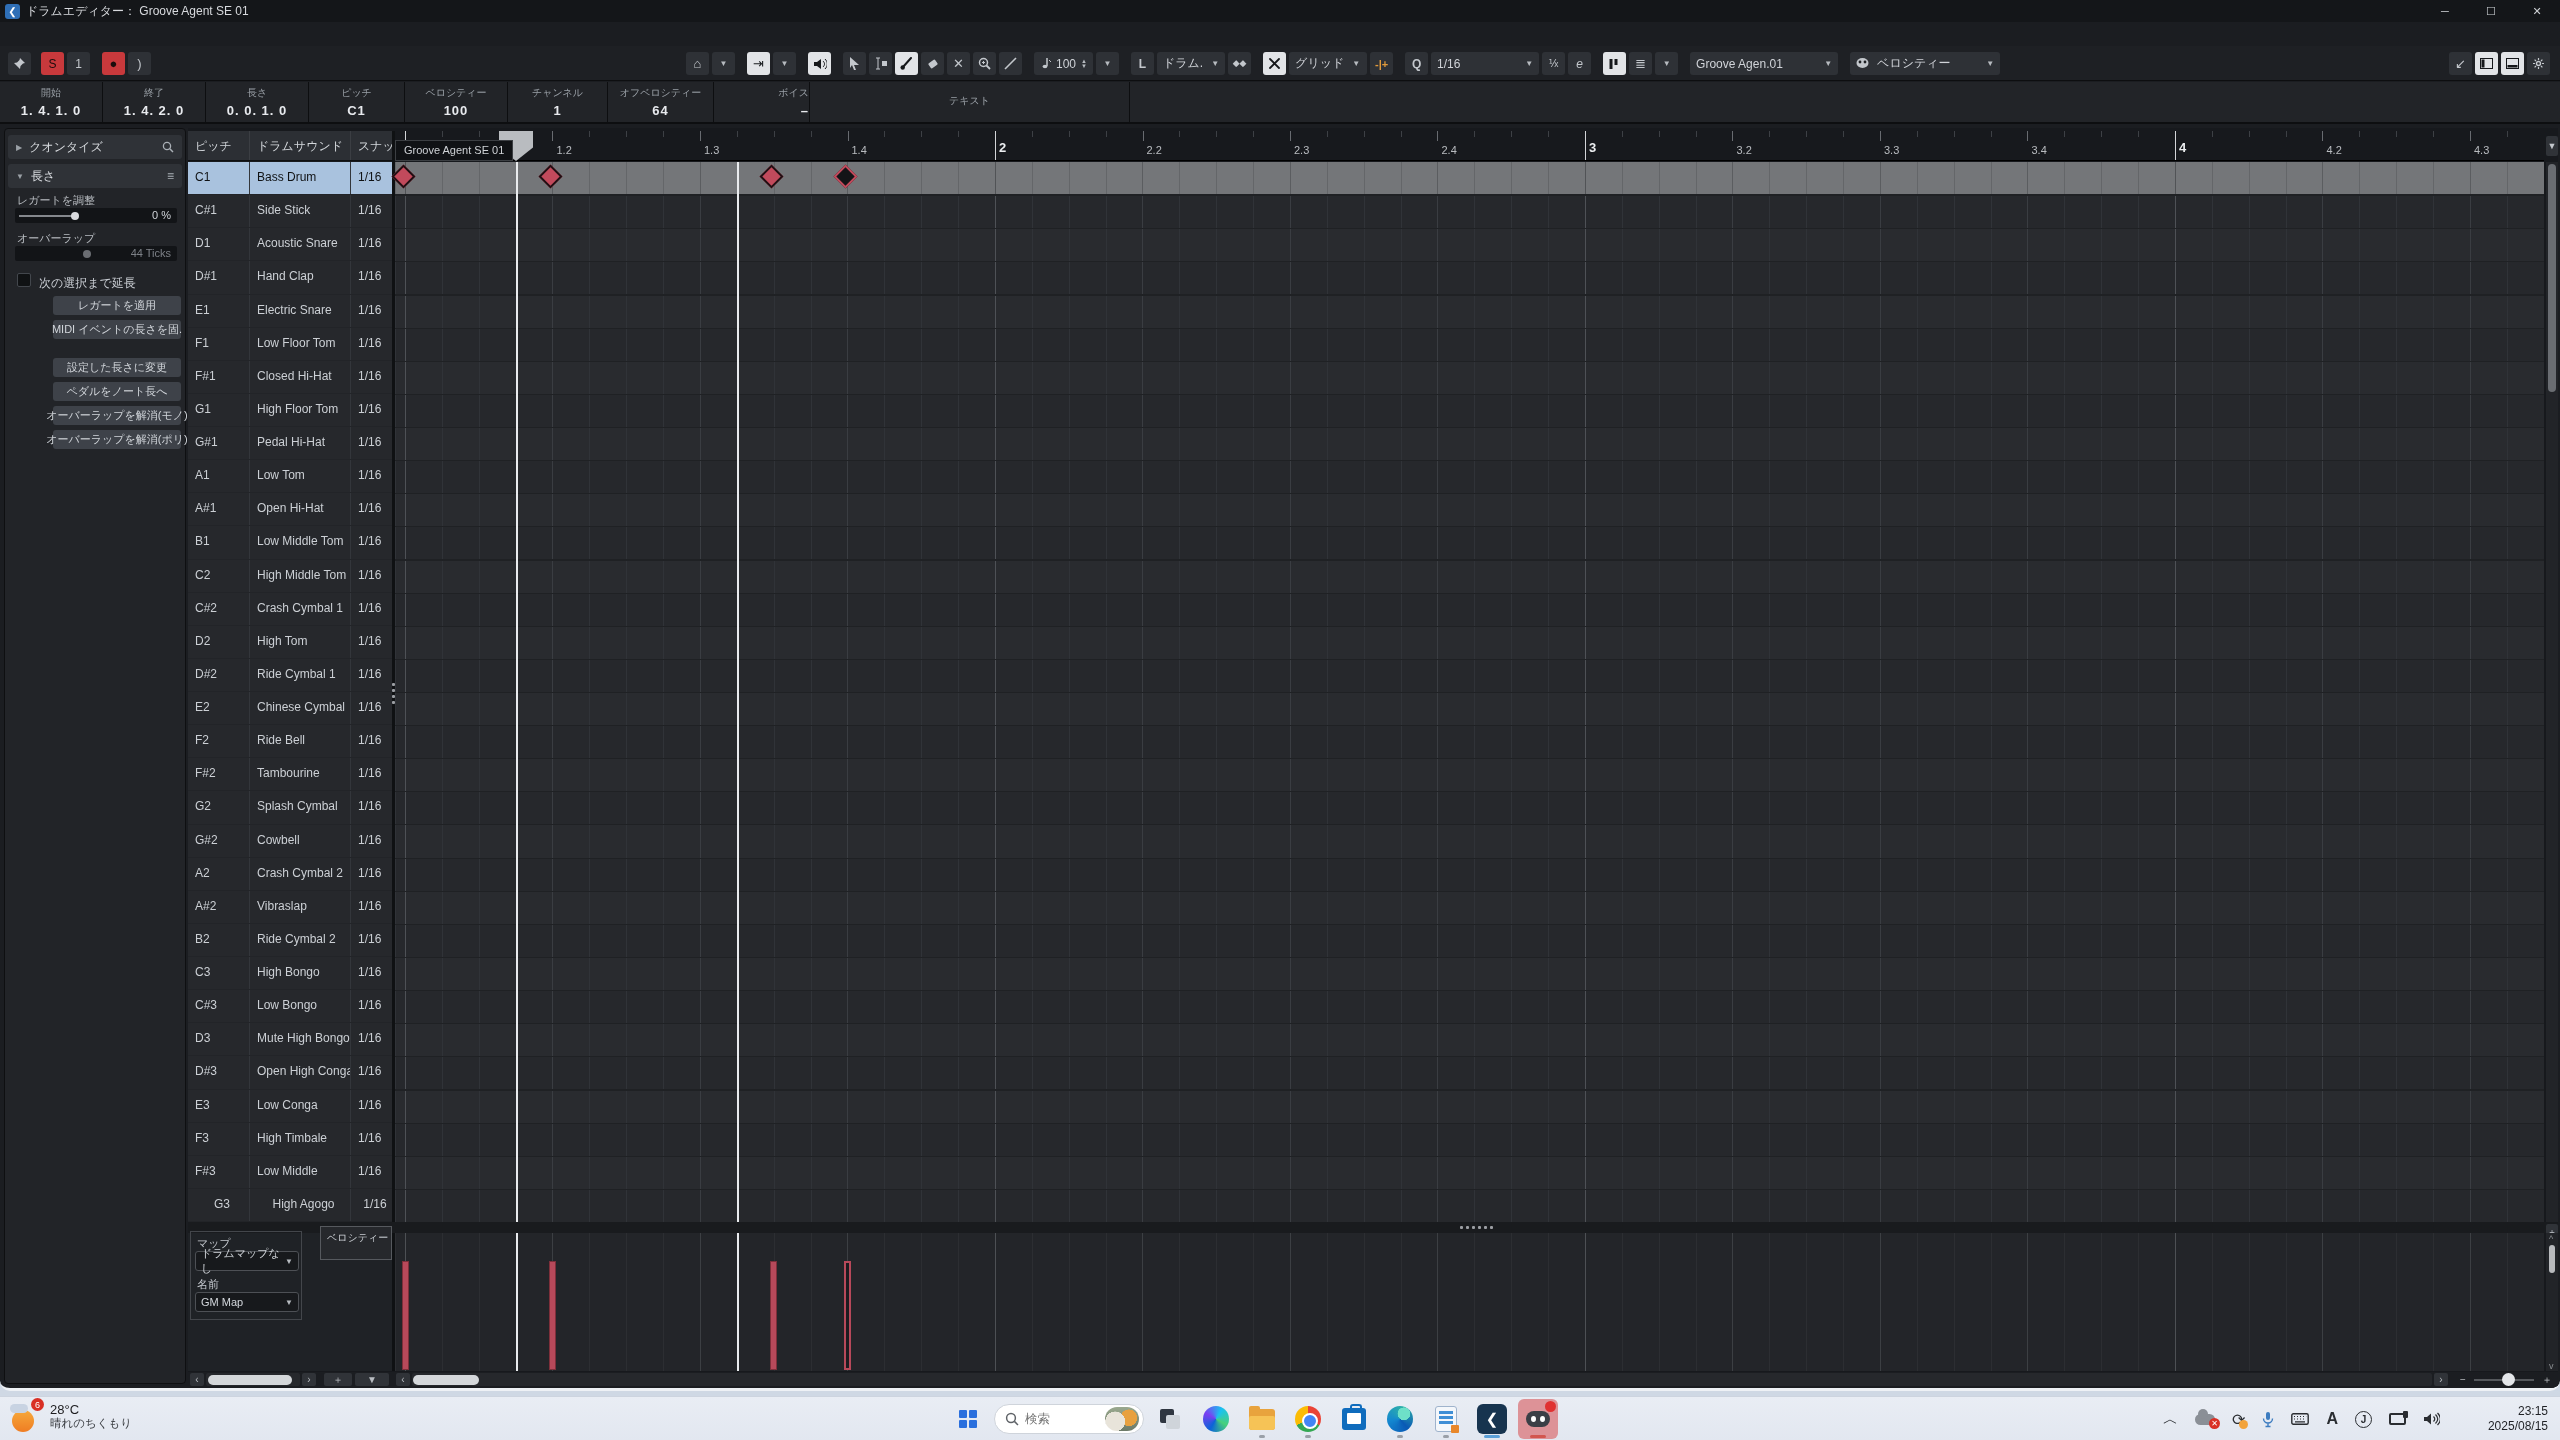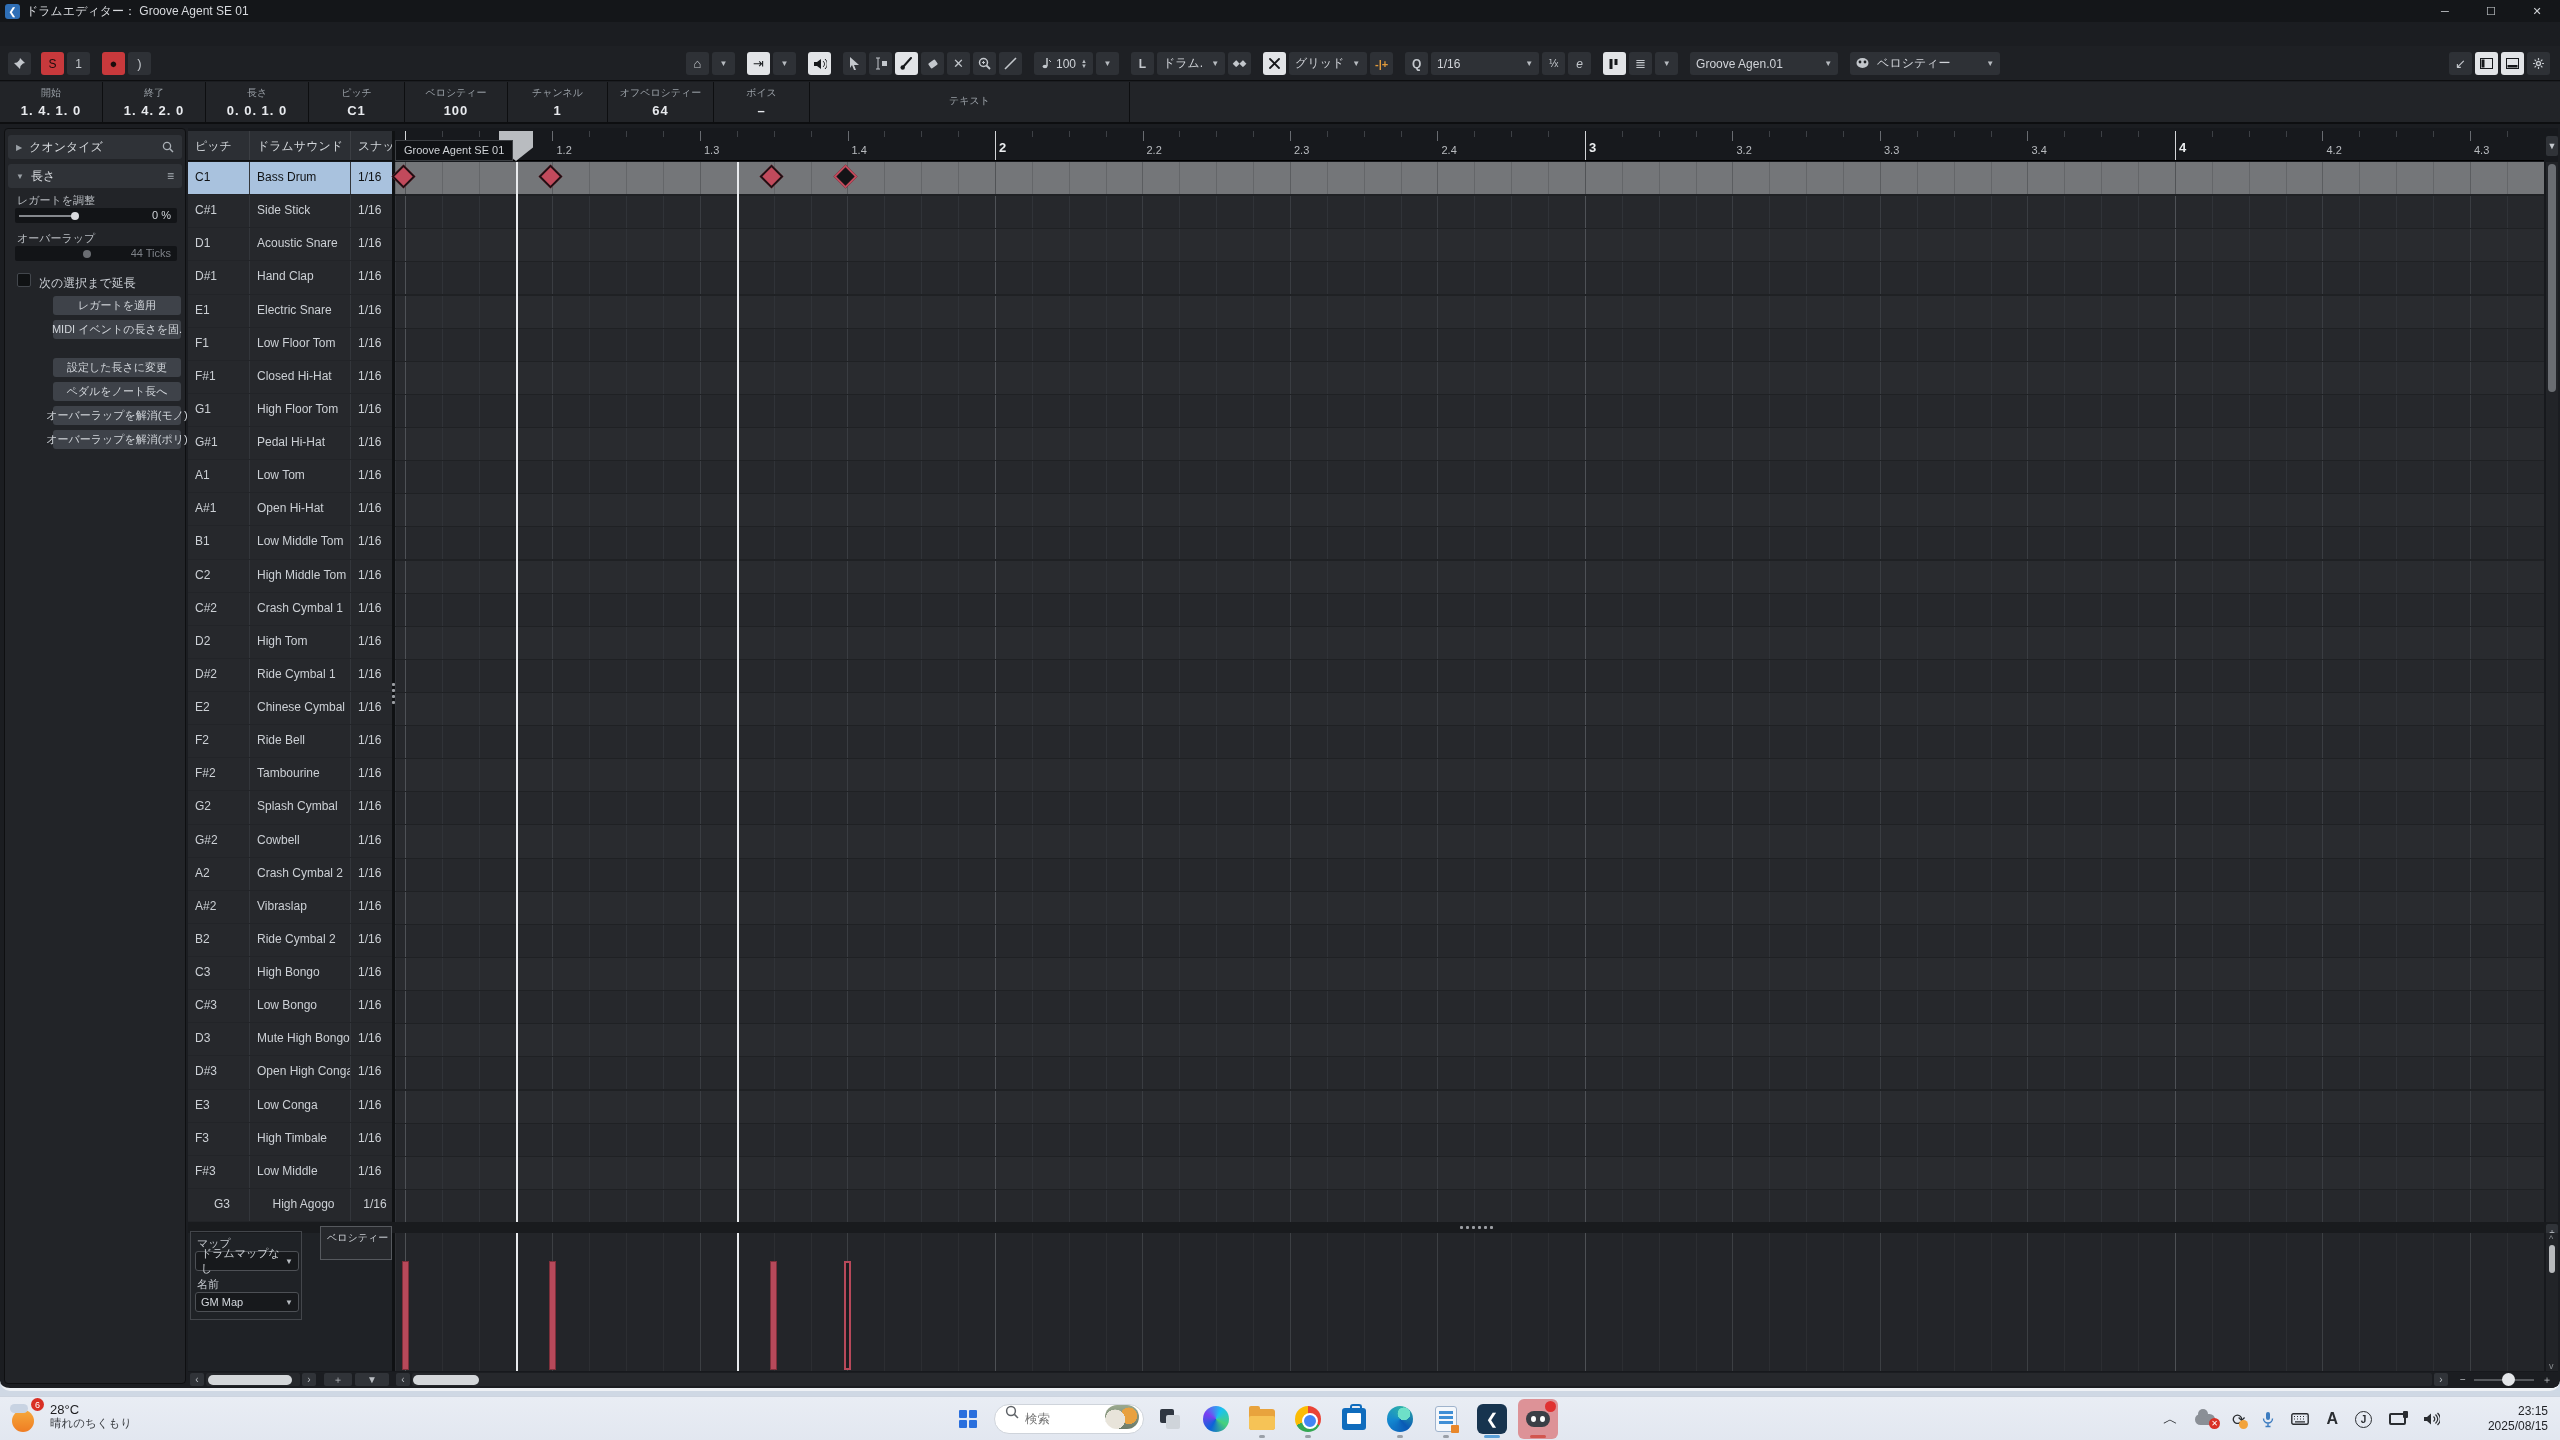--- a/index.html
+++ b/index.html
@@ -175,21 +175,21 @@
   #weather .t2{font-size:11.5px;line-height:13px;color:#3a3d42;}
   #tb-center{position:absolute;left:948px;top:2px;height:40px;display:flex;align-items:center;gap:6px;}
   .tb-icon{width:40px;height:40px;border-radius:6px;display:flex;align-items:center;justify-content:center;
     position:relative;flex:0 0 auto;}
   .run-dot{position:absolute;bottom:1px;left:50%;transform:translateX(-50%);width:6px;height:3px;
     border-radius:2px;background:#9aa0a8;}
   .run-bar{position:absolute;bottom:1px;left:50%;transform:translateX(-50%);width:16px;height:3px;border-radius:2px;}
   #start-icon{display:grid;grid-template-columns:8px 8px;grid-template-rows:8px 8px;gap:2px;}
   #start-icon i{background:#2a6fdd;border-radius:1px;}
   #search-pill{width:150px;height:30px;background:#fff;border:1px solid #cfd4db;border-radius:16px;
-    display:flex;padding:0 4px 0 10px;gap:4px;}
+    display:flex;align-items:center;padding:0 4px 0 10px;gap:4px;}
   #search-pill input{border:none;outline:none;font-size:12.5px;color:#5f6368;width:76px;background:transparent;
     font-family:inherit;}
   #search-deco{width:34px;height:24px;border-radius:12px;margin-left:auto;
     background:radial-gradient(circle at 30% 60%,#e8e4da 0 35%,transparent 36%),
                radial-gradient(circle at 70% 45%,#e8a13f 0 30%,transparent 31%),
                linear-gradient(180deg,#9aa98f,#6c7a68);}
   .ico-taskview{position:relative;width:20px;height:20px;}
   .ico-taskview .b1{position:absolute;left:0;top:0;width:14px;height:14px;background:#2f3640;border-radius:2px;}
   .ico-taskview .b2{position:absolute;left:6px;top:6px;width:14px;height:14px;background:#cfd4da;border-radius:2px;}
   .ico-copilot{width:26px;height:26px;border-radius:50%;
@@ -457,21 +457,21 @@
         <span class="info-value">100</span>
       </div>
       <div class="info-field" style="width: 100px;">
         <span class="info-label">チャンネル</span>
         <span class="info-value">1</span>
       </div>
       <div class="info-field" style="width: 106px;">
         <span class="info-label">オフベロシティー</span>
         <span class="info-value">64</span>
       </div>
-      <div class="info-field" style="width: 96px;">
+      <div class="info-field" style="width: 96px; align-items: flex-end;">
         <span class="info-label">ボイス</span>
         <span class="info-value">–</span>
       </div>
       <div class="info-field" style="width: 320px;">
         <span class="info-label">テキスト</span>
         <span class="info-value"></span>
       </div>
     </div>
 
   <div id="inspector">

